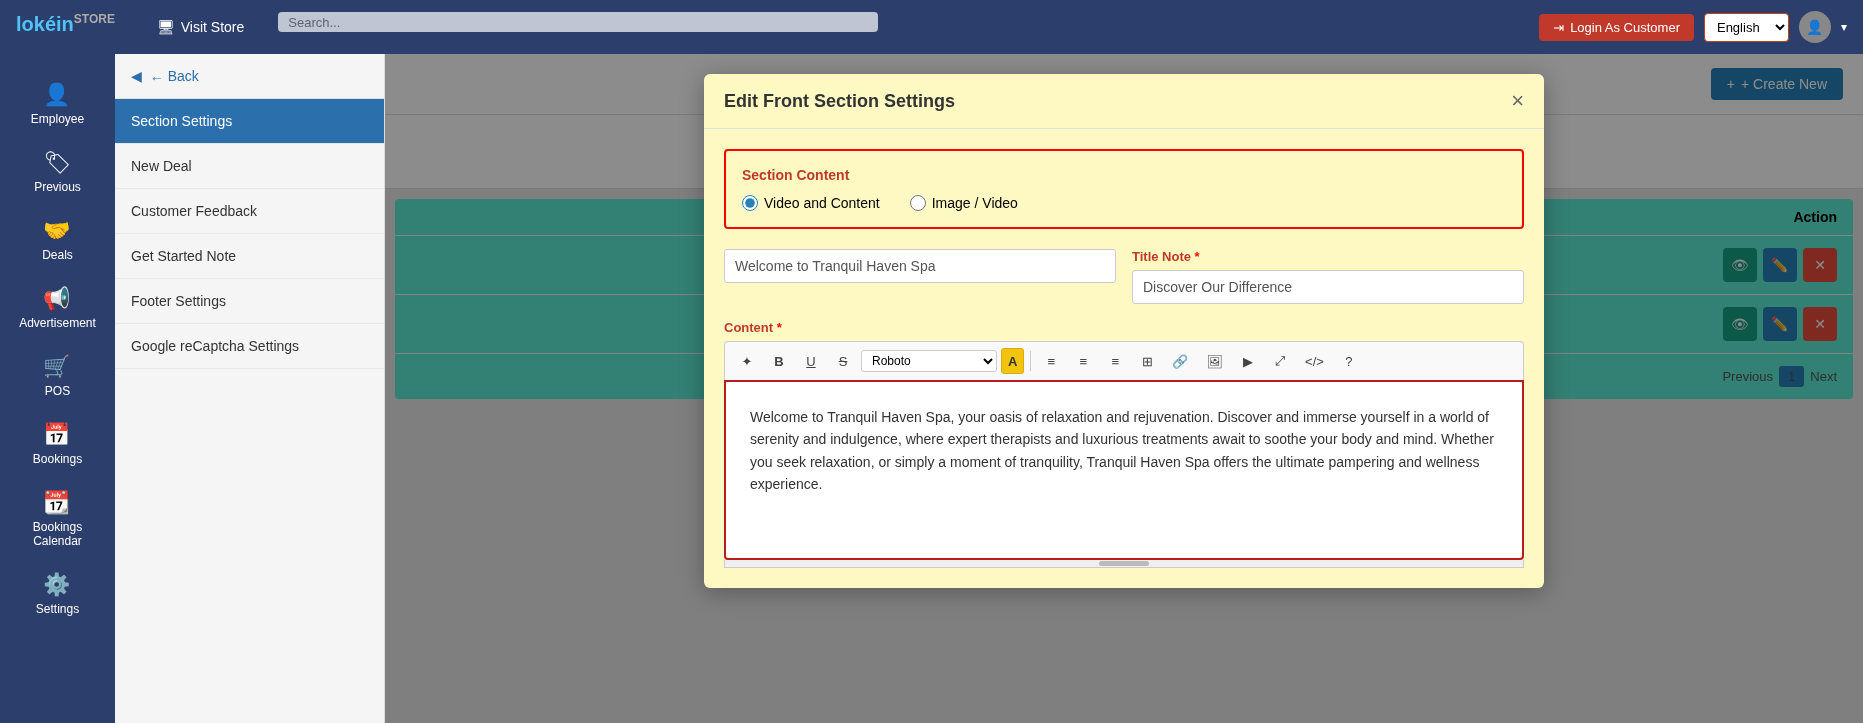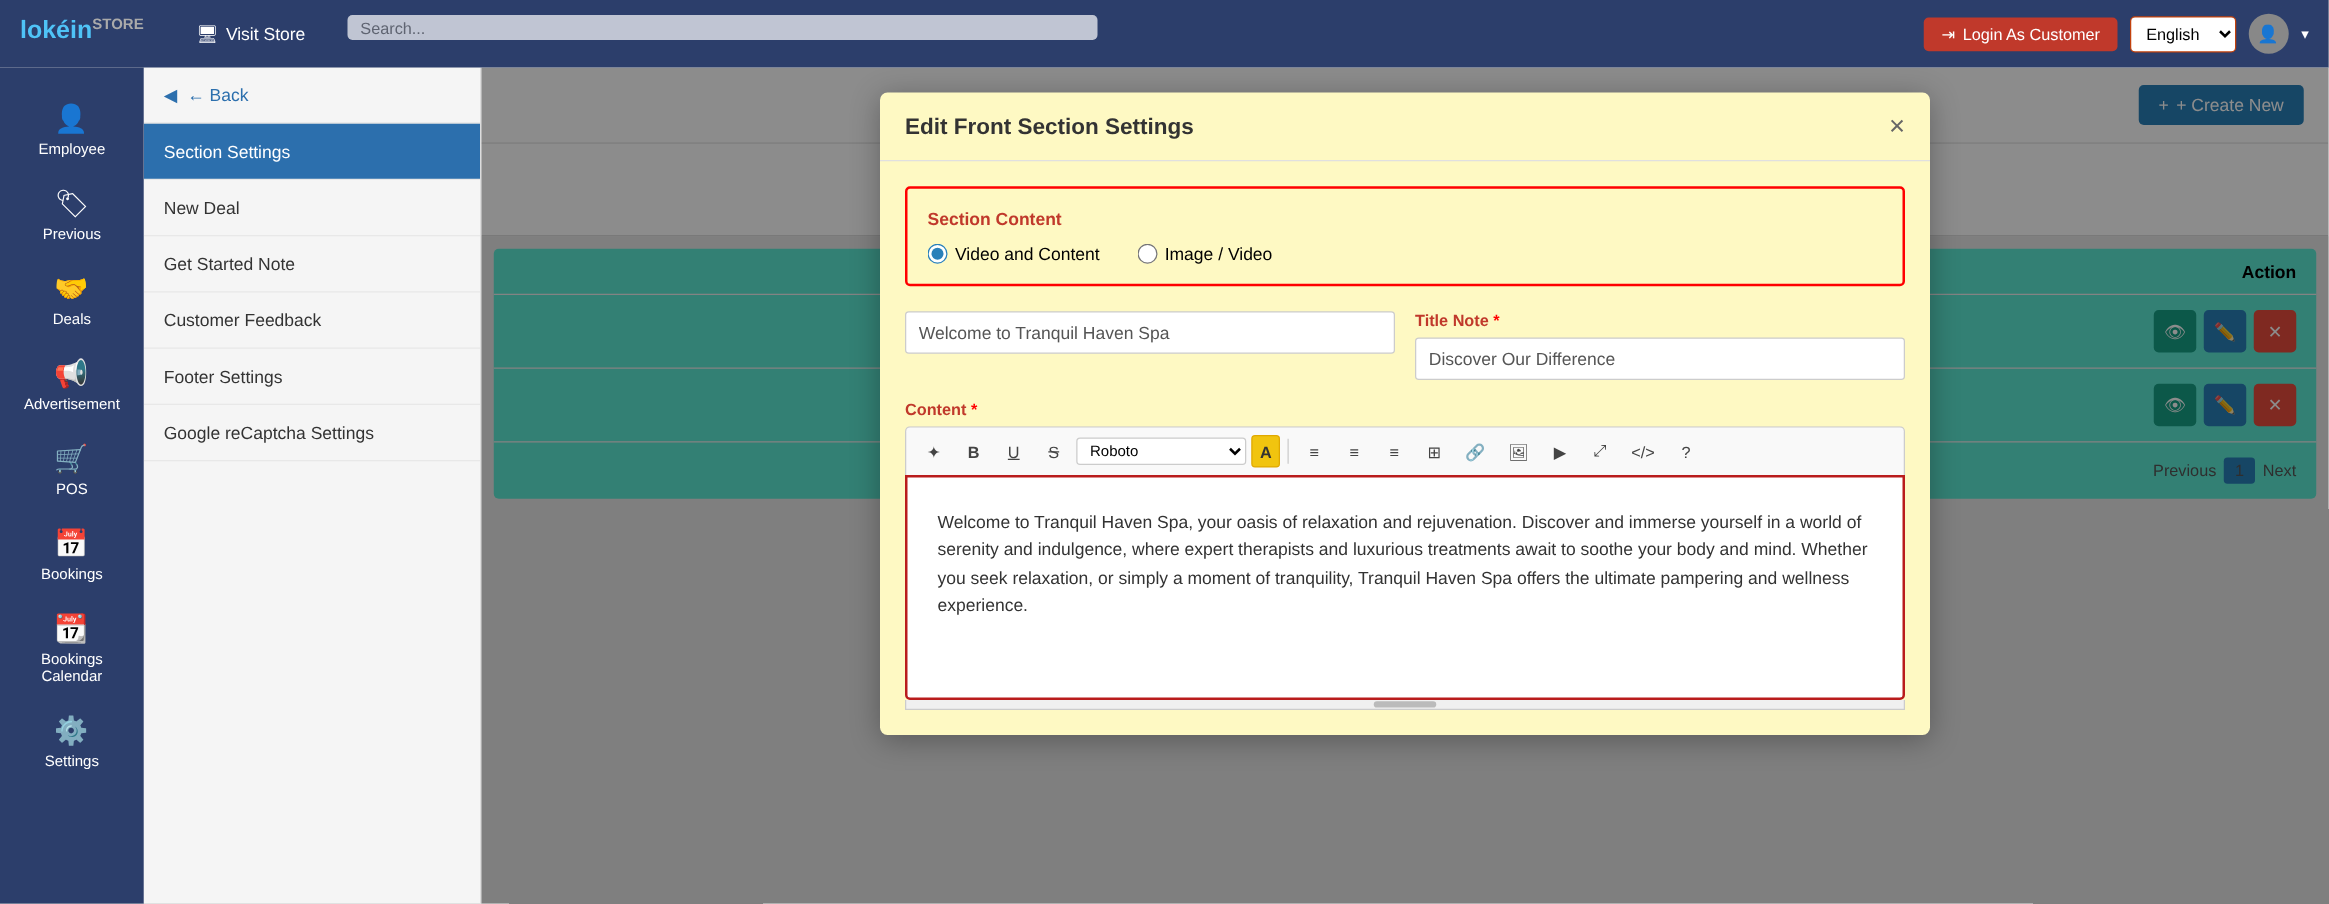--- a/index.html
+++ b/index.html
@@ -493,24 +493,24 @@
         <span>◀</span>
         <span style="margin-left:4px;">← Back</span>
       </div>
       <div class="left-panel-item active">
         <span>Section Settings</span>
       </div>
       <div class="left-panel-item">
         <span>New Deal</span>
       </div>
       <div class="left-panel-item">
+        <span>Customer Feedback</span>
+      </div>
+      <div class="left-panel-item">
         <span>Get Started Note</span>
-      </div>
-      <div class="left-panel-item">
-        <span>Customer Feedback</span>
       </div>
       <div class="left-panel-item">
         <span>Footer Settings</span>
       </div>
       <div class="left-panel-item">
         <span>Google reCaptcha Settings</span>
       </div>
     </div>
 
     <div class="main-panel">

